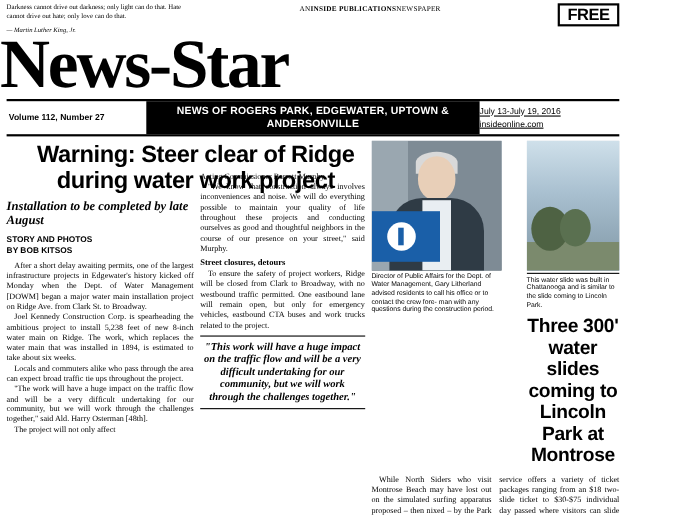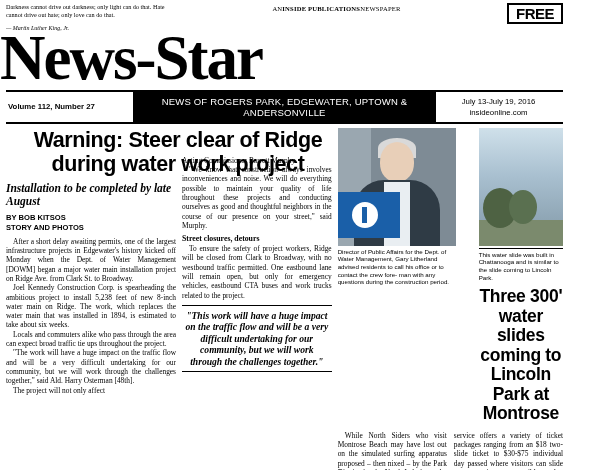--- a/index.html
+++ b/index.html
@@ -31,22 +31,22 @@
   }
 
   .band{
     display:flex;align-items:center;
     border-top:2px solid #000;border-bottom:2px solid #000;
     margin:2px 6px 0 6px;
     height:30px;
   }
   .band .left{width:125px;font-family:"Liberation Sans",sans-serif;font-size:7.8px;line-height:1.45;padding-left:2px;}
   .band .left .v{font-weight:bold;}
-  .band .center{flex:1;text-align:center;background:#000;color:#fff;height:30px;display:flex;align-items:center;justify-content:center;font-family:"Liberation Sans",sans-serif;font-weight:normal;font-size:9.5px;letter-spacing:.2px;}
-  .band .right{width:125px;text-align:center;font-family:"Liberation Sans",sans-serif;font-size:7.8px;line-height:1.45;padding-right:2px;}
+  .band .center{flex:1;text-align:center;background:#000;color:#fff;height:30px;display:flex;align-items:center;justify-content:center;font-family:"Liberation Sans",sans-serif;font-weight:bold;font-size:9.5px;letter-spacing:.2px;}
+  .band .right{width:125px;text-align:left;font-family:"Liberation Sans",sans-serif;font-size:7.8px;line-height:1.45;padding-right:2px;text-decoration:underline;}
 
   
   .body{display:flex;padding:4px 6px 0 6px;gap:6px;}
   .colA{width:170px;}
   .colB{width:168px;}
   .colC{width:253px;}
 
   .headline{
     font-family:"Liberation Sans",sans-serif;
     font-weight:bold;
@@ -141,22 +141,22 @@
   </div>
 
   <div class="body">
 
     <div class="colA">
       <div class="headline-wrap">
         <div class="headline">Warning: Steer clear of Ridge during water work project</div>
       </div>
       <div class="kicker">Installation to be completed by late August</div>
       <div class="byline">
+        <div>STORY AND PHOTOS</div>
         <div>BY BOB KITSOS</div>
-        <div>STORY AND PHOTOS</div>
       </div>
       <p class="txt">After a short delay awaiting permits, one of the largest infrastructure projects in Edgewater's history kicked off Monday when the Dept. of Water Management [DOWM] began a major water main installation project on Ridge Ave. from Clark St. to Broadway.</p>
       <p class="txt">Joel Kennedy Construction Corp. is spearheading the ambitious project to install 5,238 feet of new 8-inch water main on Ridge. The work, which replaces the water main that was installed in 1894, is estimated to take about six weeks.</p>
       <p class="txt">Locals and commuters alike who pass through the area can expect broad traffic tie ups throughout the project.</p>
       <p class="txt">"The work will have a huge impact on the traffic flow and will be a very difficult undertaking for our community, but we will work through the challenges together," said Ald. Harry Osterman [48th].</p>
       <p class="txt">The project will not only affect</p>
     </div>
 
     <div class="colB">
       <div style="height:28px"></div>

